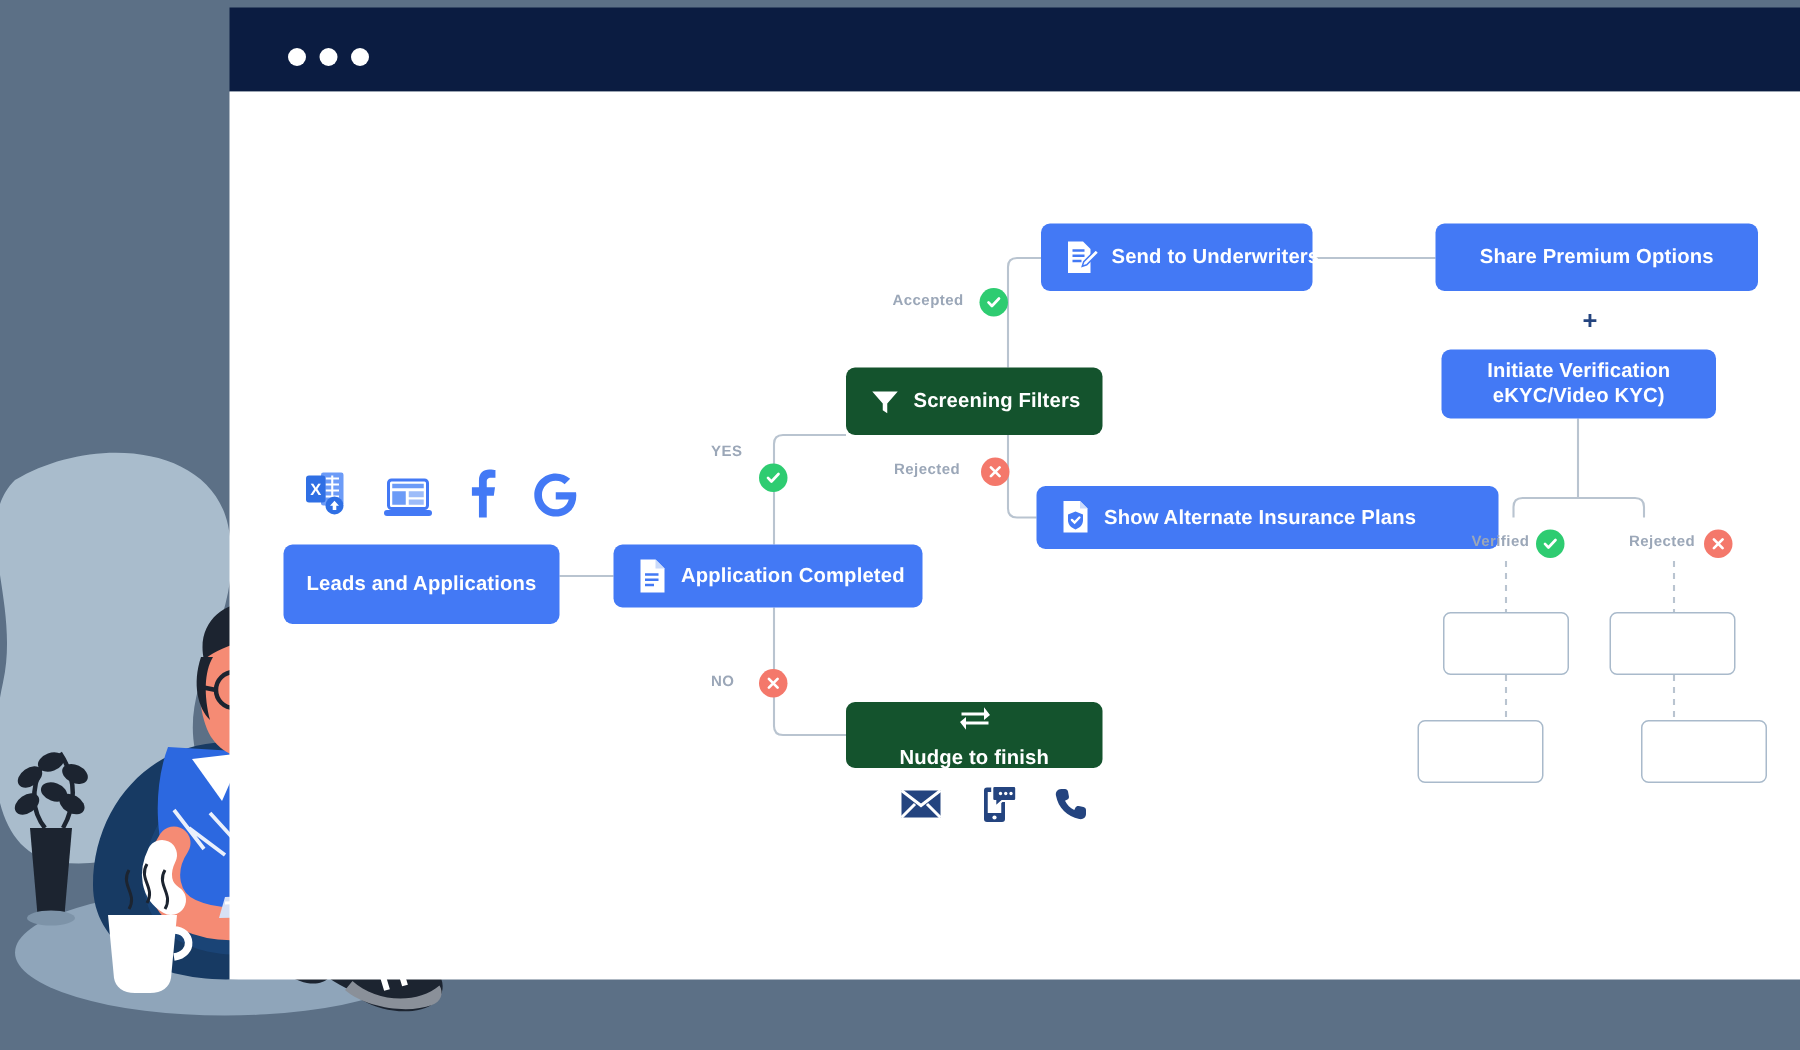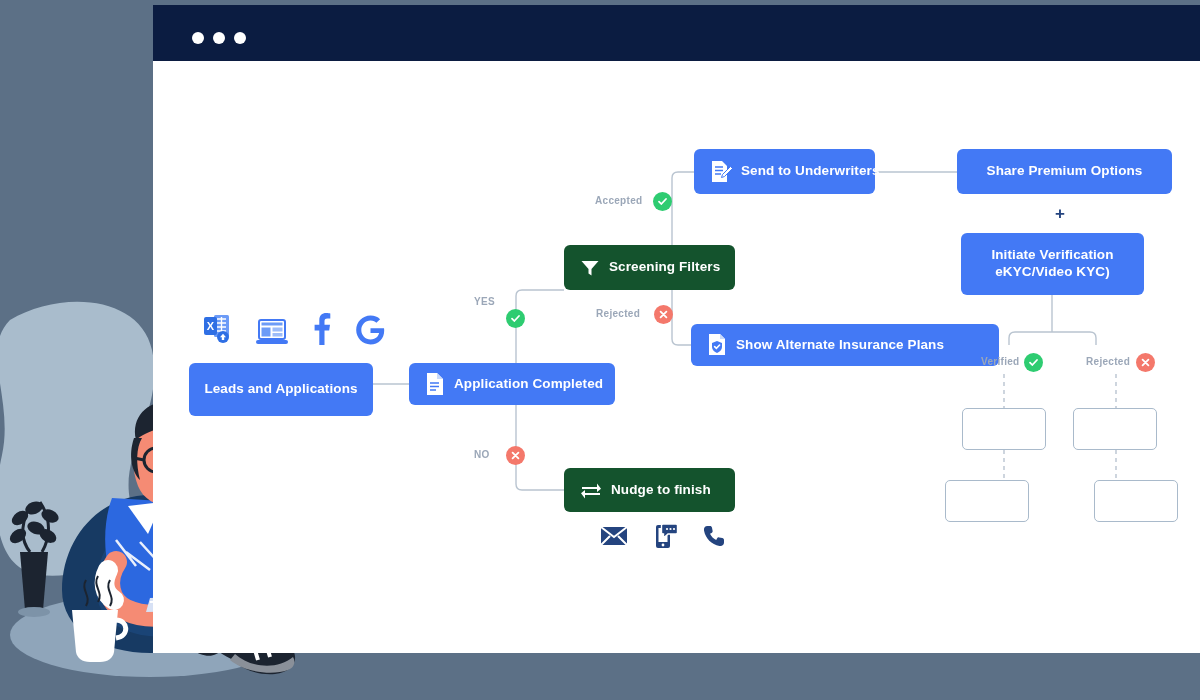--- a/index.html
+++ b/index.html
@@ -293,38 +293,38 @@
         <path d="M20.5 6.5 l2 2 l-8 8 l-3 1 l1 -3 Z" fill="#ffffff" stroke="#4379F5" stroke-width="1"></path>
       </svg>
     </span>
     <span class="nlabel">Send to Underwriters</span>
   </div>
 
   <div class="node blue" style="left:957px; top:149px; width:215px; height:45px;">
     <span class="nlabel">Share Premium Options</span>
   </div>
 
-  <div class="node blue" style="left:961px; top:233px; width:183px; height:62px;">
+  <div class="node blue" style="left:961px; top:233px; width:183px; height:46px;">
     <span class="nlabel wrap" style="white-space:pre-line;">Initiate Verification
 eKYC/Video KYC)</span>
   </div>
 
   <div class="node blue" style="left:691px; top:324px; width:308px; height:42px; justify-content:flex-start;">
     <span class="nicon">
       <svg width="20" height="24" viewBox="0 0 20 24" xmlns="http://www.w3.org/2000/svg">
         <path d="M2 1 h11 l5 5 v16 H2 Z" fill="#ffffff"></path>
         <path d="M13 1 v5 h5 Z" fill="#C9DAFB"></path>
         <path d="M10 8 l5 2 v4 c0 3 -2.5 5 -5 6 c -2.5 -1 -5 -3 -5 -6 v-4 Z" fill="#4379F5"></path>
         <path d="M7.6 13.6 l1.8 1.8 l3.2 -3.4" fill="none" stroke="#ffffff" stroke-width="1.6" stroke-linecap="round"></path>
       </svg>
     </span>
     <span class="nlabel">Show Alternate Insurance Plans</span>
   </div>
 
-  <div class="node navy" style="left:564px; top:468px; width:171px; height:44px; justify-content:flex-start;">
+  <div class="node navy" style="left:564px; top:468px; width:171px; height:44px; justify-content:flex-start;flex-direction:column;">
     <span class="nicon">
       <svg width="22" height="20" viewBox="0 0 22 20" xmlns="http://www.w3.org/2000/svg">
         <path d="M2 7 h15 V 3.5 L 21 8.7 L 17 12 V 9 H 2 Z" fill="#ffffff"></path>
         <path d="M20 15 H 5 v3.5 L 1 13.3 L 5 10 v3 h15 Z" fill="#ffffff"></path>
       </svg>
     </span>
     <span class="nlabel">Nudge to finish</span>
   </div>
 
   <div class="plus-sign" style="left:1055px; top:205px;">+</div>

